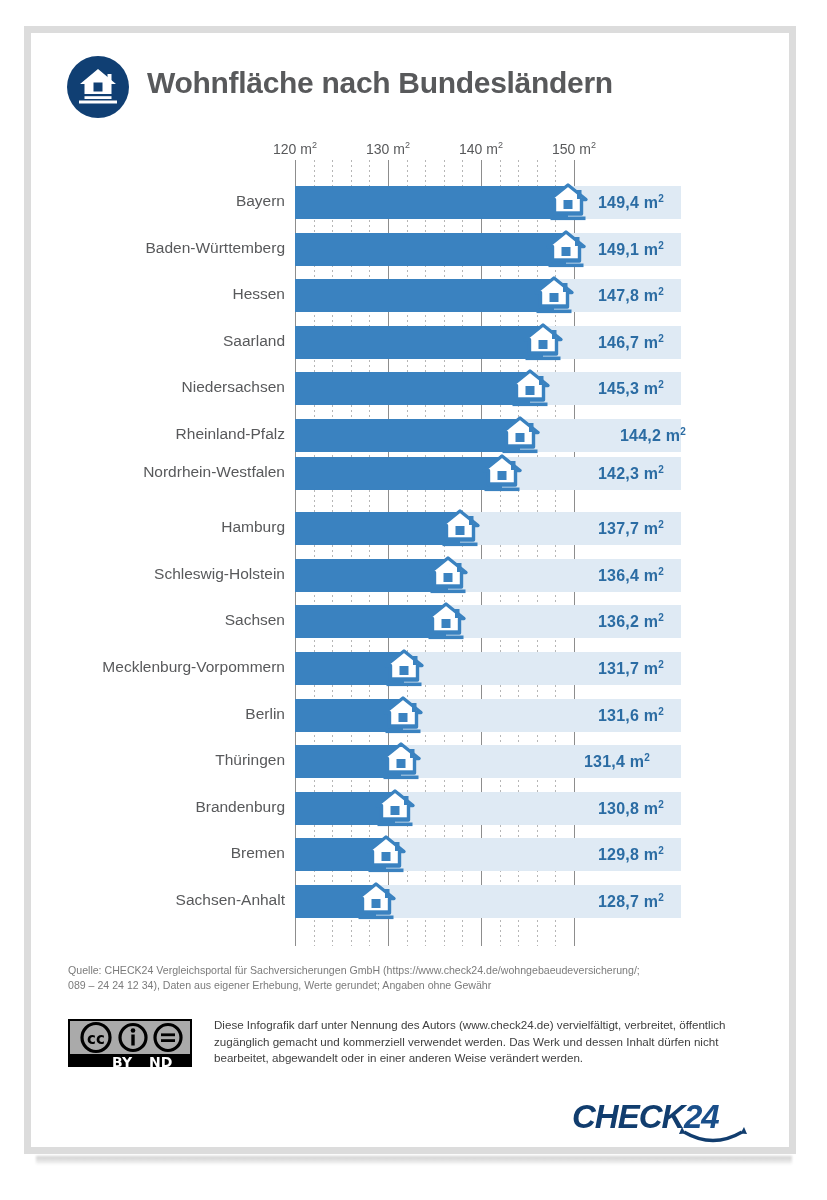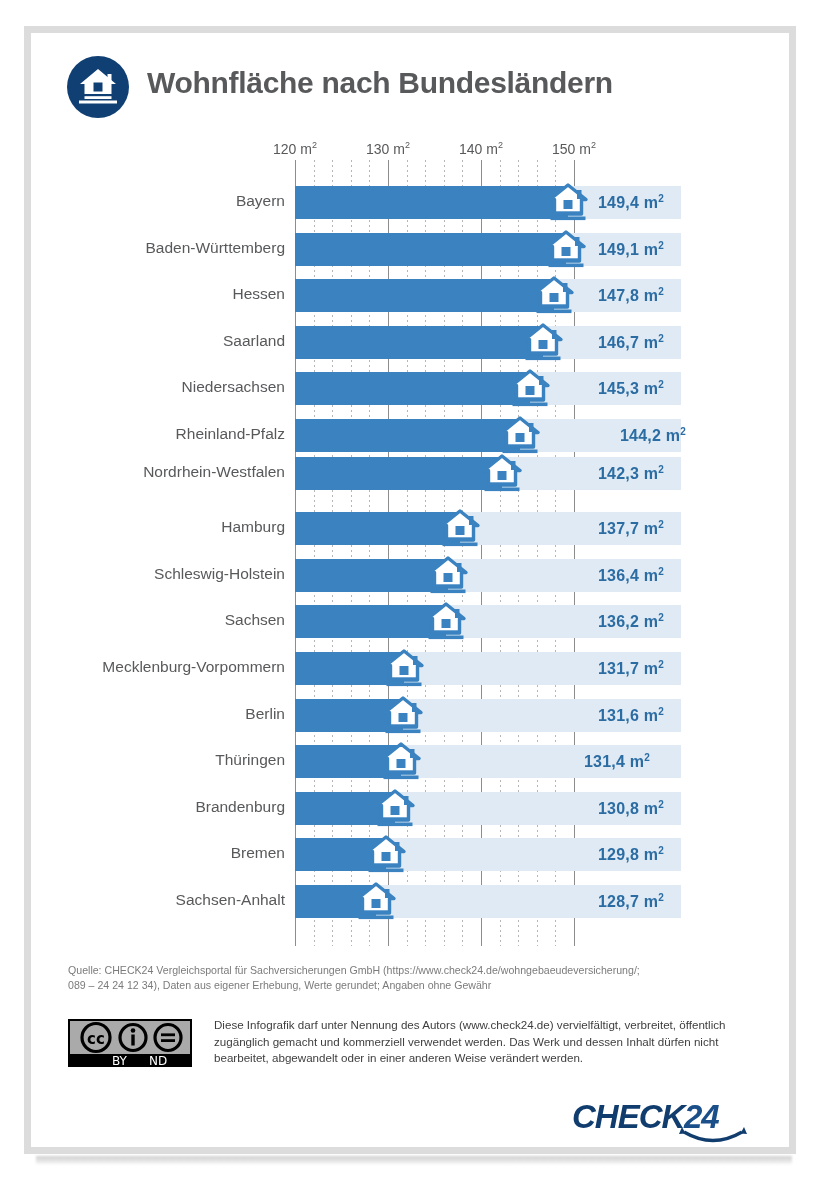--- a/index.html
+++ b/index.html
@@ -77,21 +77,21 @@
 
   
   #source-note{
     position:absolute;left:68px;top:963px;width:700px;
     font-size:10.6px;line-height:15px;color:#7b7b7b;
   }
   #cc-block{position:absolute;left:68px;top:1019px;width:706px;height:62px;}
   #cc-badge{position:absolute;left:0;top:0;width:124px;height:48px;background:#000000;}
   #cc-badge .cc-top{position:absolute;left:2px;top:2px;width:120px;height:33px;background:#aaaaaa;}
   #cc-badge .cc-bot-label{
-    position:absolute;top:35px;font-size:12px;font-weight:normal;color:#ffffff;
+    position:absolute;top:35px;font-size:14px;font-weight:bold;color:#ffffff;
     font-family:"DejaVu Sans",sans-serif;
   }
   #license-text{
     position:absolute;left:146px;top:-2px;width:560px;
     font-size:11.6px;line-height:16.5px;color:#3e3e3e;
   }
   #check24-logo{position:absolute;left:572px;top:1098px;width:190px;height:48px;}
 </style>
 </head>
 <body>

